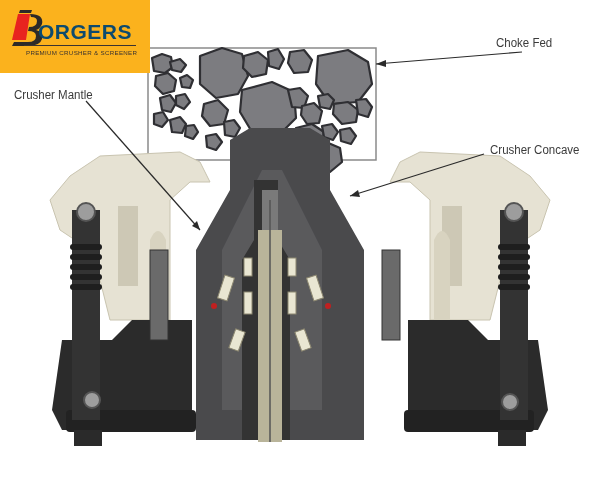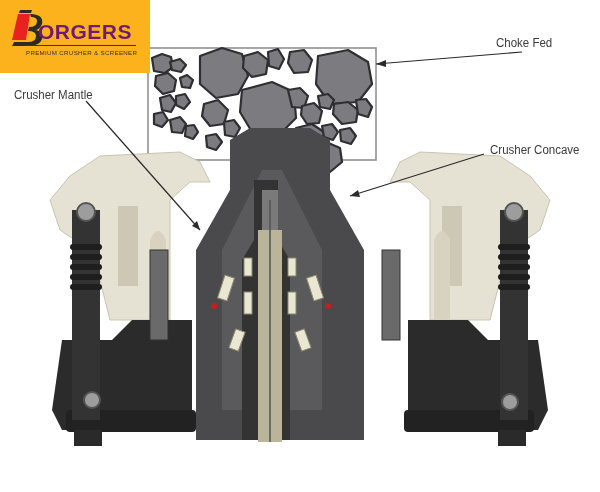--- a/index.html
+++ b/index.html
@@ -1,19 +1,19 @@
 <!DOCTYPE html>
 <html><head>
 <meta charset="utf-8">
 <style>
   html, body { margin:0; padding:0; background:#ffffff; }
   body { width:600px; height:492px; position:relative; overflow:hidden; font-family:"Liberation Sans", sans-serif; }
   .stage { position:absolute; left:0; top:0; width:600px; height:492px; }
   .logo { position:absolute; left:0; top:0; width:150px; height:73px; background:#fbb21d; }
-  .logo-word { position:absolute; left:38px; top:20px; font-family:"Liberation Sans", sans-serif; font-weight:bold; font-size:21px; color:#701a75; letter-spacing:0.5px; }
+  .logo-word { position:absolute; left:38px; top:20px; font-family:"Liberation Sans", sans-serif; font-weight:bold; font-size:21px; color:#0c4a6e; letter-spacing:0.5px; }
   .logo-tag { position:absolute; left:26px; top:49px; font-size:6.2px; color:#3a3330; letter-spacing:0.3px; white-space:nowrap; }
   .logo-rule { position:absolute; left:24px; top:45px; width:112px; height:1px; background:#3a3330; }
   .label { position:absolute; font-family:"Liberation Sans", sans-serif; font-size:12.5px; color:#3b3b3b; white-space:nowrap; transform:scaleX(0.92); transform-origin:left top; }
   svg.diagram { position:absolute; left:0; top:0; }
 </style>
 </head>
 <body>
 
 <div class="stage">
 

